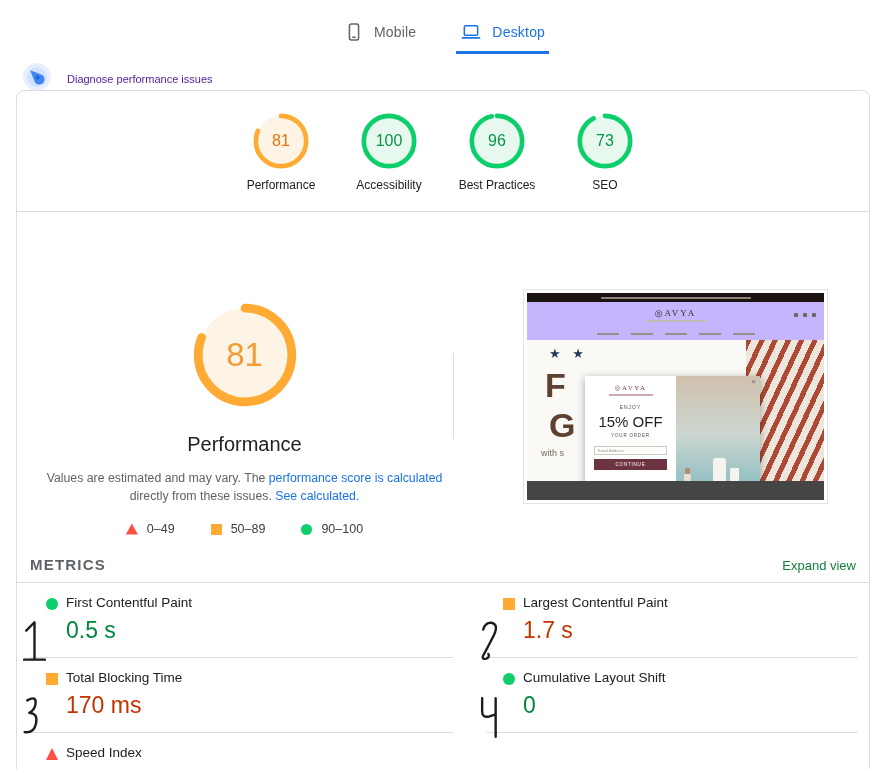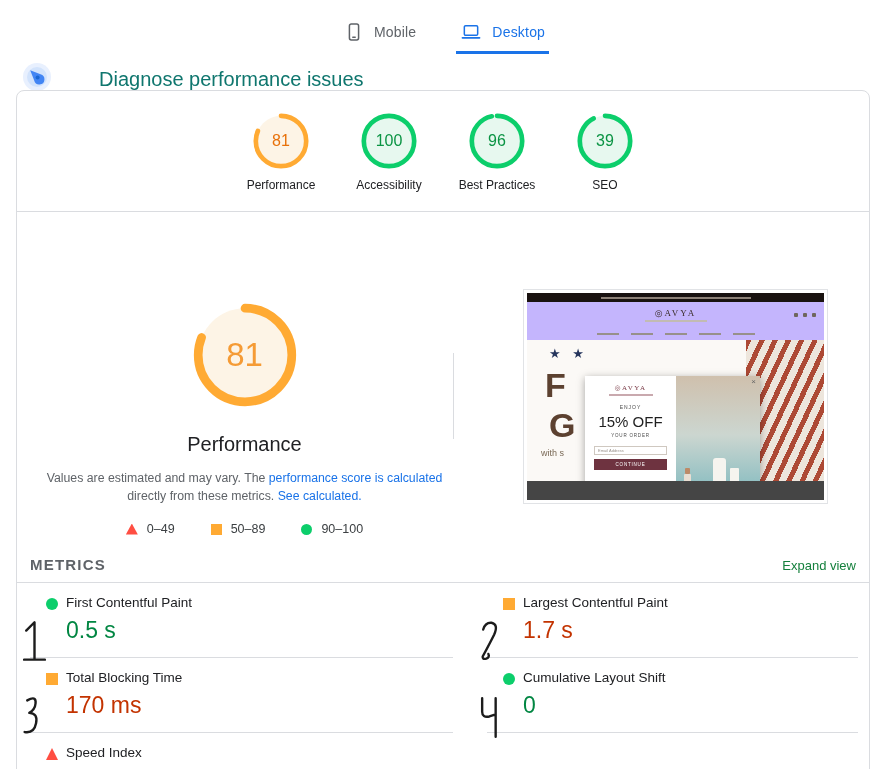--- a/index.html
+++ b/index.html
@@ -10,21 +10,21 @@
   .tabs { display:flex; justify-content:center; gap:36px; padding-top:14px; }
   .tab { display:flex; align-items:center; gap:10px; padding:8px 4px 9px;
          border-bottom:3px solid transparent; cursor:pointer; }
   .tab .tab-label { font-size:14px; color:#5f6368; letter-spacing:.2px; }
   .tab.active { border-bottom-color:#1a73e8; }
   .tab.active .tab-label { color:#1a73e8; }
   .tab svg { display:block; }
 
   
   .diagnose-row { display:flex; align-items:center; gap:15px; padding:10px 0 0 22px; height:40px; }
-  .diagnose-title { font-size:20px; color:#0f766e;margin-left:32px; }
+  .diagnose-title { font-size:11px; color:#4c1d95; }
 
   
   .card { position:absolute; left:16px; top:90px; width:854px; height:700px;
           background:#fff; border:1px solid #dadce0; border-radius:8px; }
 
   
   .gauges-row { display:flex; justify-content:center; gap:52px; padding-top:22px; }
   .gauge-block { display:flex; flex-direction:column; align-items:center; width:56px; cursor:pointer; }
   .gauge { position:relative; }
   .gauge-sm { width:56px; height:56px; }
@@ -189,39 +189,39 @@
         <div class="gauge-num">96</div>
       </div>
       <div class="gauge-label">Best Practices</div>
     </div>
     <div class="gauge-block">
       <div class="gauge gauge-sm" data-status="pass">
         <svg viewBox="0 0 120 120">
             <circle class="gauge-bg" cx="60" cy="60" r="54"></circle>
             <circle class="gauge-arc" cx="60" cy="60" r="54" stroke-width="10" stroke-linecap="round" transform="rotate(-90 60 60)" stroke-dasharray="312.1486460606818 339.29200658769764"></circle>
           </svg>
-        <div class="gauge-num">39</div>
+        <div class="gauge-num">73</div>
       </div>
       <div class="gauge-label">SEO</div>
     </div>
   </div>
 
   <hr class="hr-full">
 
   <div class="summary">
     <div class="summary-left">
       <div class="gauge gauge-big" data-status="average">
         <svg viewBox="0 0 120 120">
             <circle class="gauge-bg" cx="60" cy="60" r="54"></circle>
             <circle class="gauge-arc" cx="60" cy="60" r="54" stroke-width="10" stroke-linecap="round" transform="rotate(-90 60 60)" stroke-dasharray="274.8265253360351 339.29200658769764"></circle>
           </svg>
         <div class="gauge-num">81</div>
       </div>
       <div class="perf-title">Performance</div>
-      <div class="disclaimer"><span>Values are estimated and may vary. The </span><a>performance score is calculated</a><span> directly from these metrics. </span><a>See calculated.</a></div>
+      <div class="disclaimer"><span>Values are estimated and may vary. The </span><a>performance score is calculated</a><span> directly from these issues. </span><a>See calculated.</a></div>
       <div class="legend">
         <div class="legend-item">
             <span class="shape-triangle"></span>
             <span>0–49</span>
           </div>
         <div class="legend-item">
             <span class="shape-square"></span>
             <span>50–89</span>
           </div>
         <div class="legend-item">

